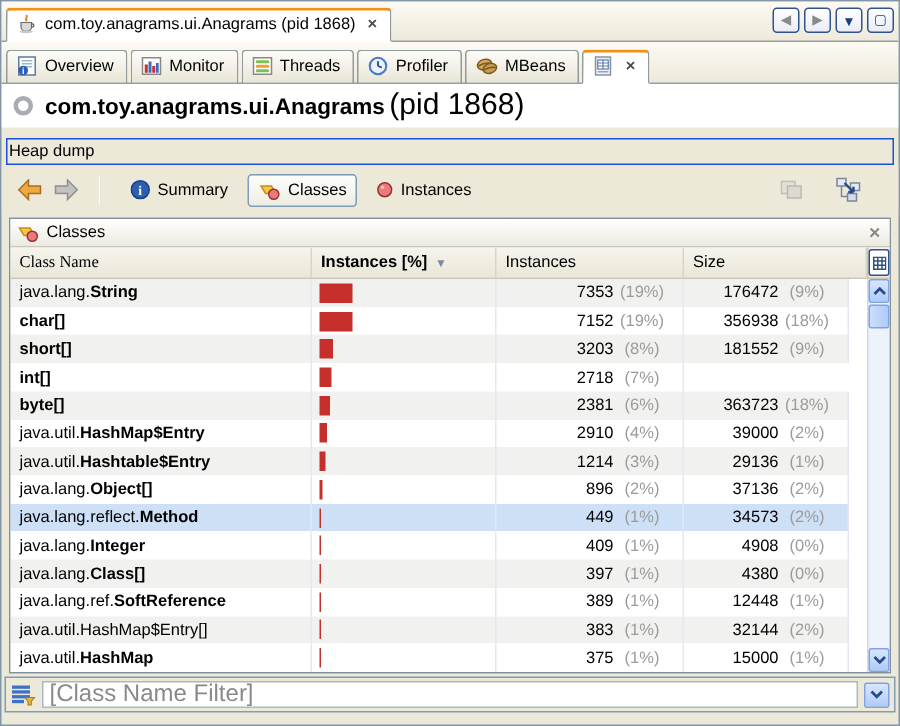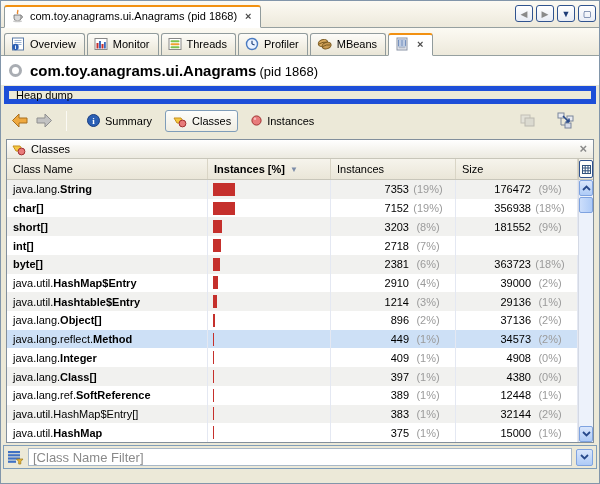--- a/index.html
+++ b/index.html
@@ -51,26 +51,26 @@
     font-size:9px; color:#8A8A8A; cursor:default;
   }
   .winbtn.dark{ color:#1E3C77; }
   
   .titlebar{
     background:#FFF; height:29px; flex:0 0 auto;
     display:flex; align-items:center; padding-left:8px; gap:8px;
   }
   .ring{ width:13px; height:13px; border:3px solid #A9ADB3; border-radius:50%; background:#FFF; }
   .titlebar .app{ font-weight:bold; font-size:15px; }
-  .titlebar .pid{ font-size:13px; }
+  .titlebar .pid{ font-size:20px; }
   
   .strip{
-    margin:1px 3px 0 3px; height:18px; flex:0 0 auto;
-    border:5px solid #1d4ed8; background:#ECE9D8;
-    display:flex; align-items:center; padding-left:7px;
+    margin:7px 3px 0 3px; height:18px; flex:0 0 auto;
+    border:1px solid #1d4ed8; background:#ECE9D8;
+    display:flex; align-items:center; padding-left:1px;
   }
   
   .toolbar{
     height:33px; flex:0 0 auto; display:flex; align-items:center;
     padding:0 10px; gap:6px; background:#ECE9D8;
   }
   .tsep{ width:1px; height:20px; background:#BBB6A3; border-right:1px solid #FBFAF4; margin:0 7px; }
   .view-item{ display:flex; align-items:center; gap:5px; padding:3px 6px; border:1px solid transparent; border-radius:3px; cursor:default; }
   .view-item.active{ border:1px solid #7F9DB9; background:linear-gradient(#FDFDFB,#EFEDE2); }
   .tool-right{ margin-left:auto; display:flex; gap:20px; padding-right:14px; }
@@ -89,35 +89,35 @@
     border-bottom:1px solid #C8C6BA;
   }
   .panel-close{ margin-left:auto; color:#8A8A8A; font-size:13px; font-weight:bold; line-height:10px; cursor:default; }
   
   .thead{
     height:21px; flex:0 0 auto; display:flex;
     background:linear-gradient(#F6F4EC,#EAE6D8);
     border-bottom:1px solid #C8C6BA; align-items:stretch;
   }
   .th{ display:flex; align-items:center; padding-left:6px; border-right:1px solid #D9D5C6; color:#000; }
-  .c-name{ width:201px; }
+  .c-name{ width:201px;font-family:Liberation Serif, serif; }
   .c-bar{ width:123px; }
   .c-inst{ width:125px; }
   .c-size{ flex:1; }
   .th-sort{ font-weight:bold; gap:5px; }
   .sort-arrow{ color:#7C8CA8; font-size:8px; }
   .chooser{
     width:15px; flex:0 0 auto; display:flex; align-items:center; justify-content:center;
     border-left:1px solid #C8C6BA;
   }
   .chooser-btn{
     width:14px; height:18px; border:1px solid #30538F; border-radius:2px;
     background:#FDFDFB; display:flex; align-items:center; justify-content:center;
   }
-  .tbody-wrap{ flex:1; display:flex; overflow:hidden; }
+  .tbody-wrap{ flex:1; display:flex; overflow:hidden;gap:12px; }
   .tbody{ flex:1; display:flex; flex-direction:column; }
   .row{ height:18.72px; flex:0 0 auto; display:flex; align-items:center; background:#F1F1EF; }
   .row:nth-child(even){ background:#FFF; }
   .row.selected{ background:#CDE0F6 !important; }
   .cell{ height:100%; display:flex; align-items:center; border-right:1px solid #E4E8F2; }
   .cell-name{ width:201px; padding-left:6px; white-space:nowrap; overflow:hidden; }
   .cell-bar{ width:123px; padding-left:5px; }
   .bar{ height:13px; background:#C5302C; min-width:1px; }
   .cell-inst{ width:125px; }
   .cell-size{ flex:1; }
@@ -138,21 +138,21 @@
   }
   .strack{ flex:1; }
   
   .filterbar{
     margin:2px 2px 0 2px; height:24px; flex:0 0 auto;
     border:1px solid #7F9DB9; background:#ECE9D8;
     display:flex; align-items:center; gap:4px; padding:0 3px;
   }
   .filter-input{
     flex:1; height:18px; border:1px solid #A8B8C8; background:#FFF;
-    font-family:"Liberation Sans","DejaVu Sans",sans-serif; font-size:13px;
+    font-family:"Liberation Sans","DejaVu Sans",sans-serif; font-size:16px;
     padding:0 4px; color:#000;
   }
   .filter-input::placeholder{ color:#8A8A8A; opacity:1; }
   .filter-drop{
     width:17px; height:17px; border:1px solid #7FA3E0; border-radius:2px;
     background:linear-gradient(#D9E6FC,#AECBF7);
     display:flex; align-items:center; justify-content:center;
   }
   svg{ display:block; }
 </style>

